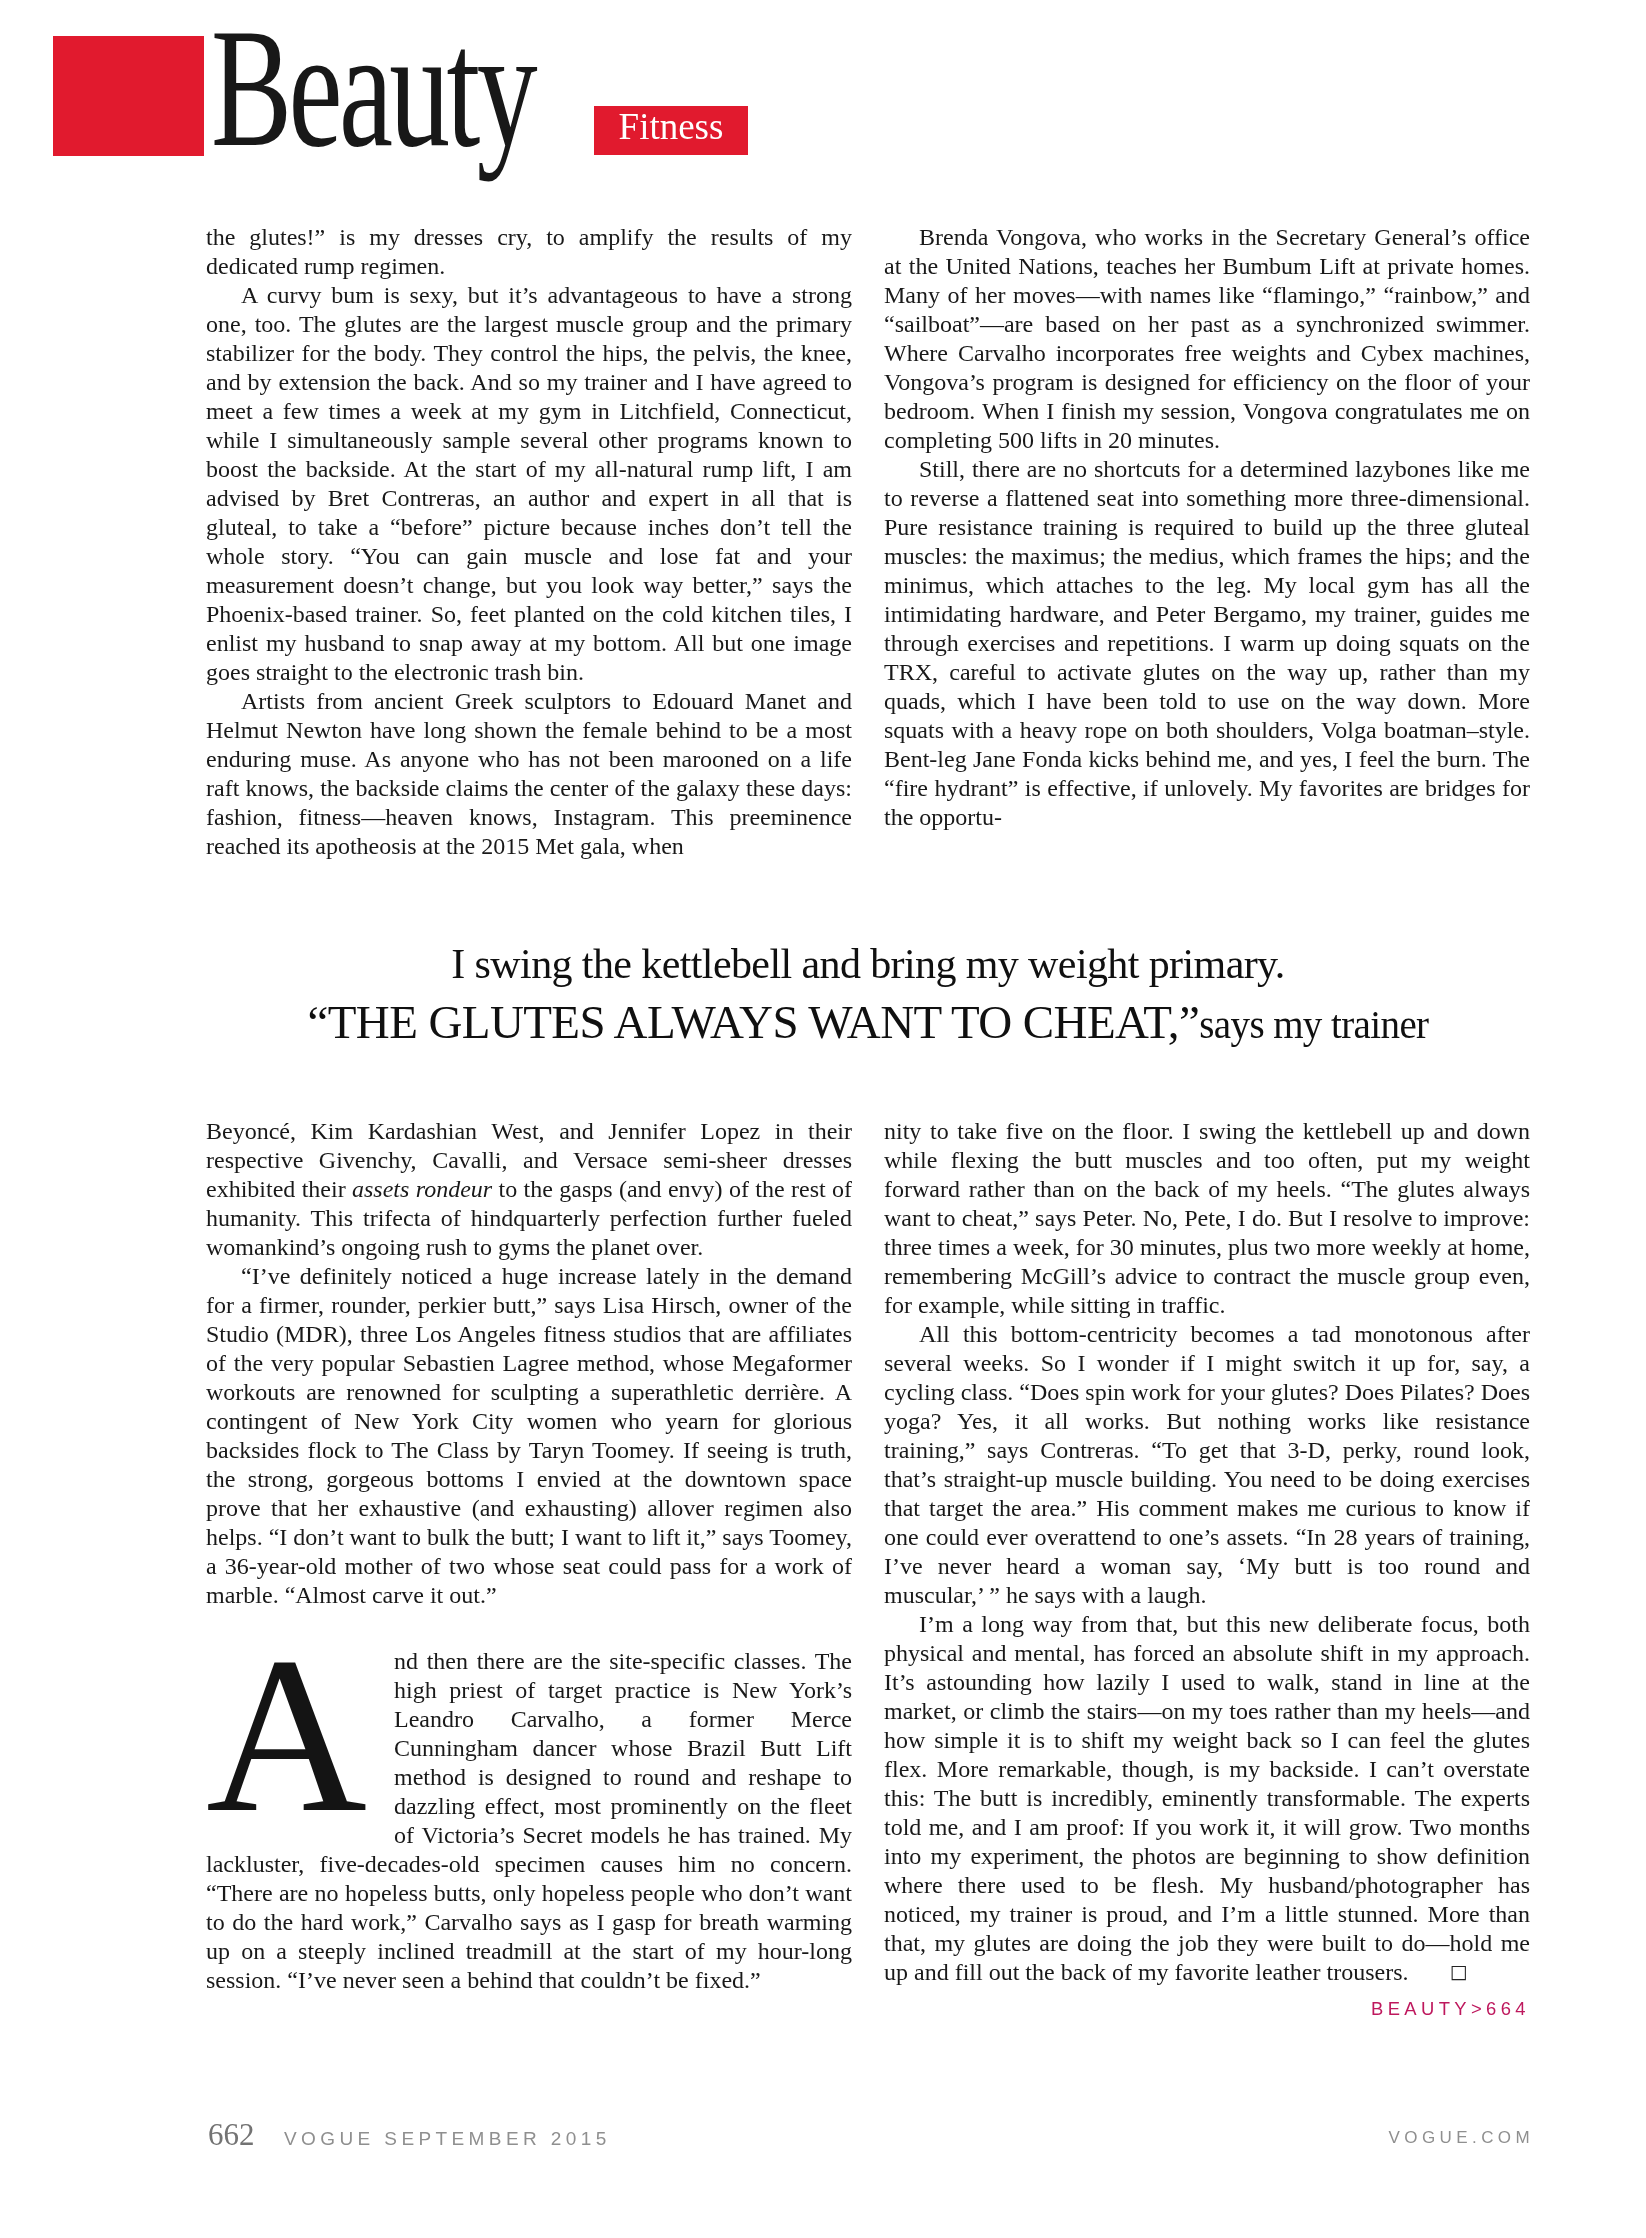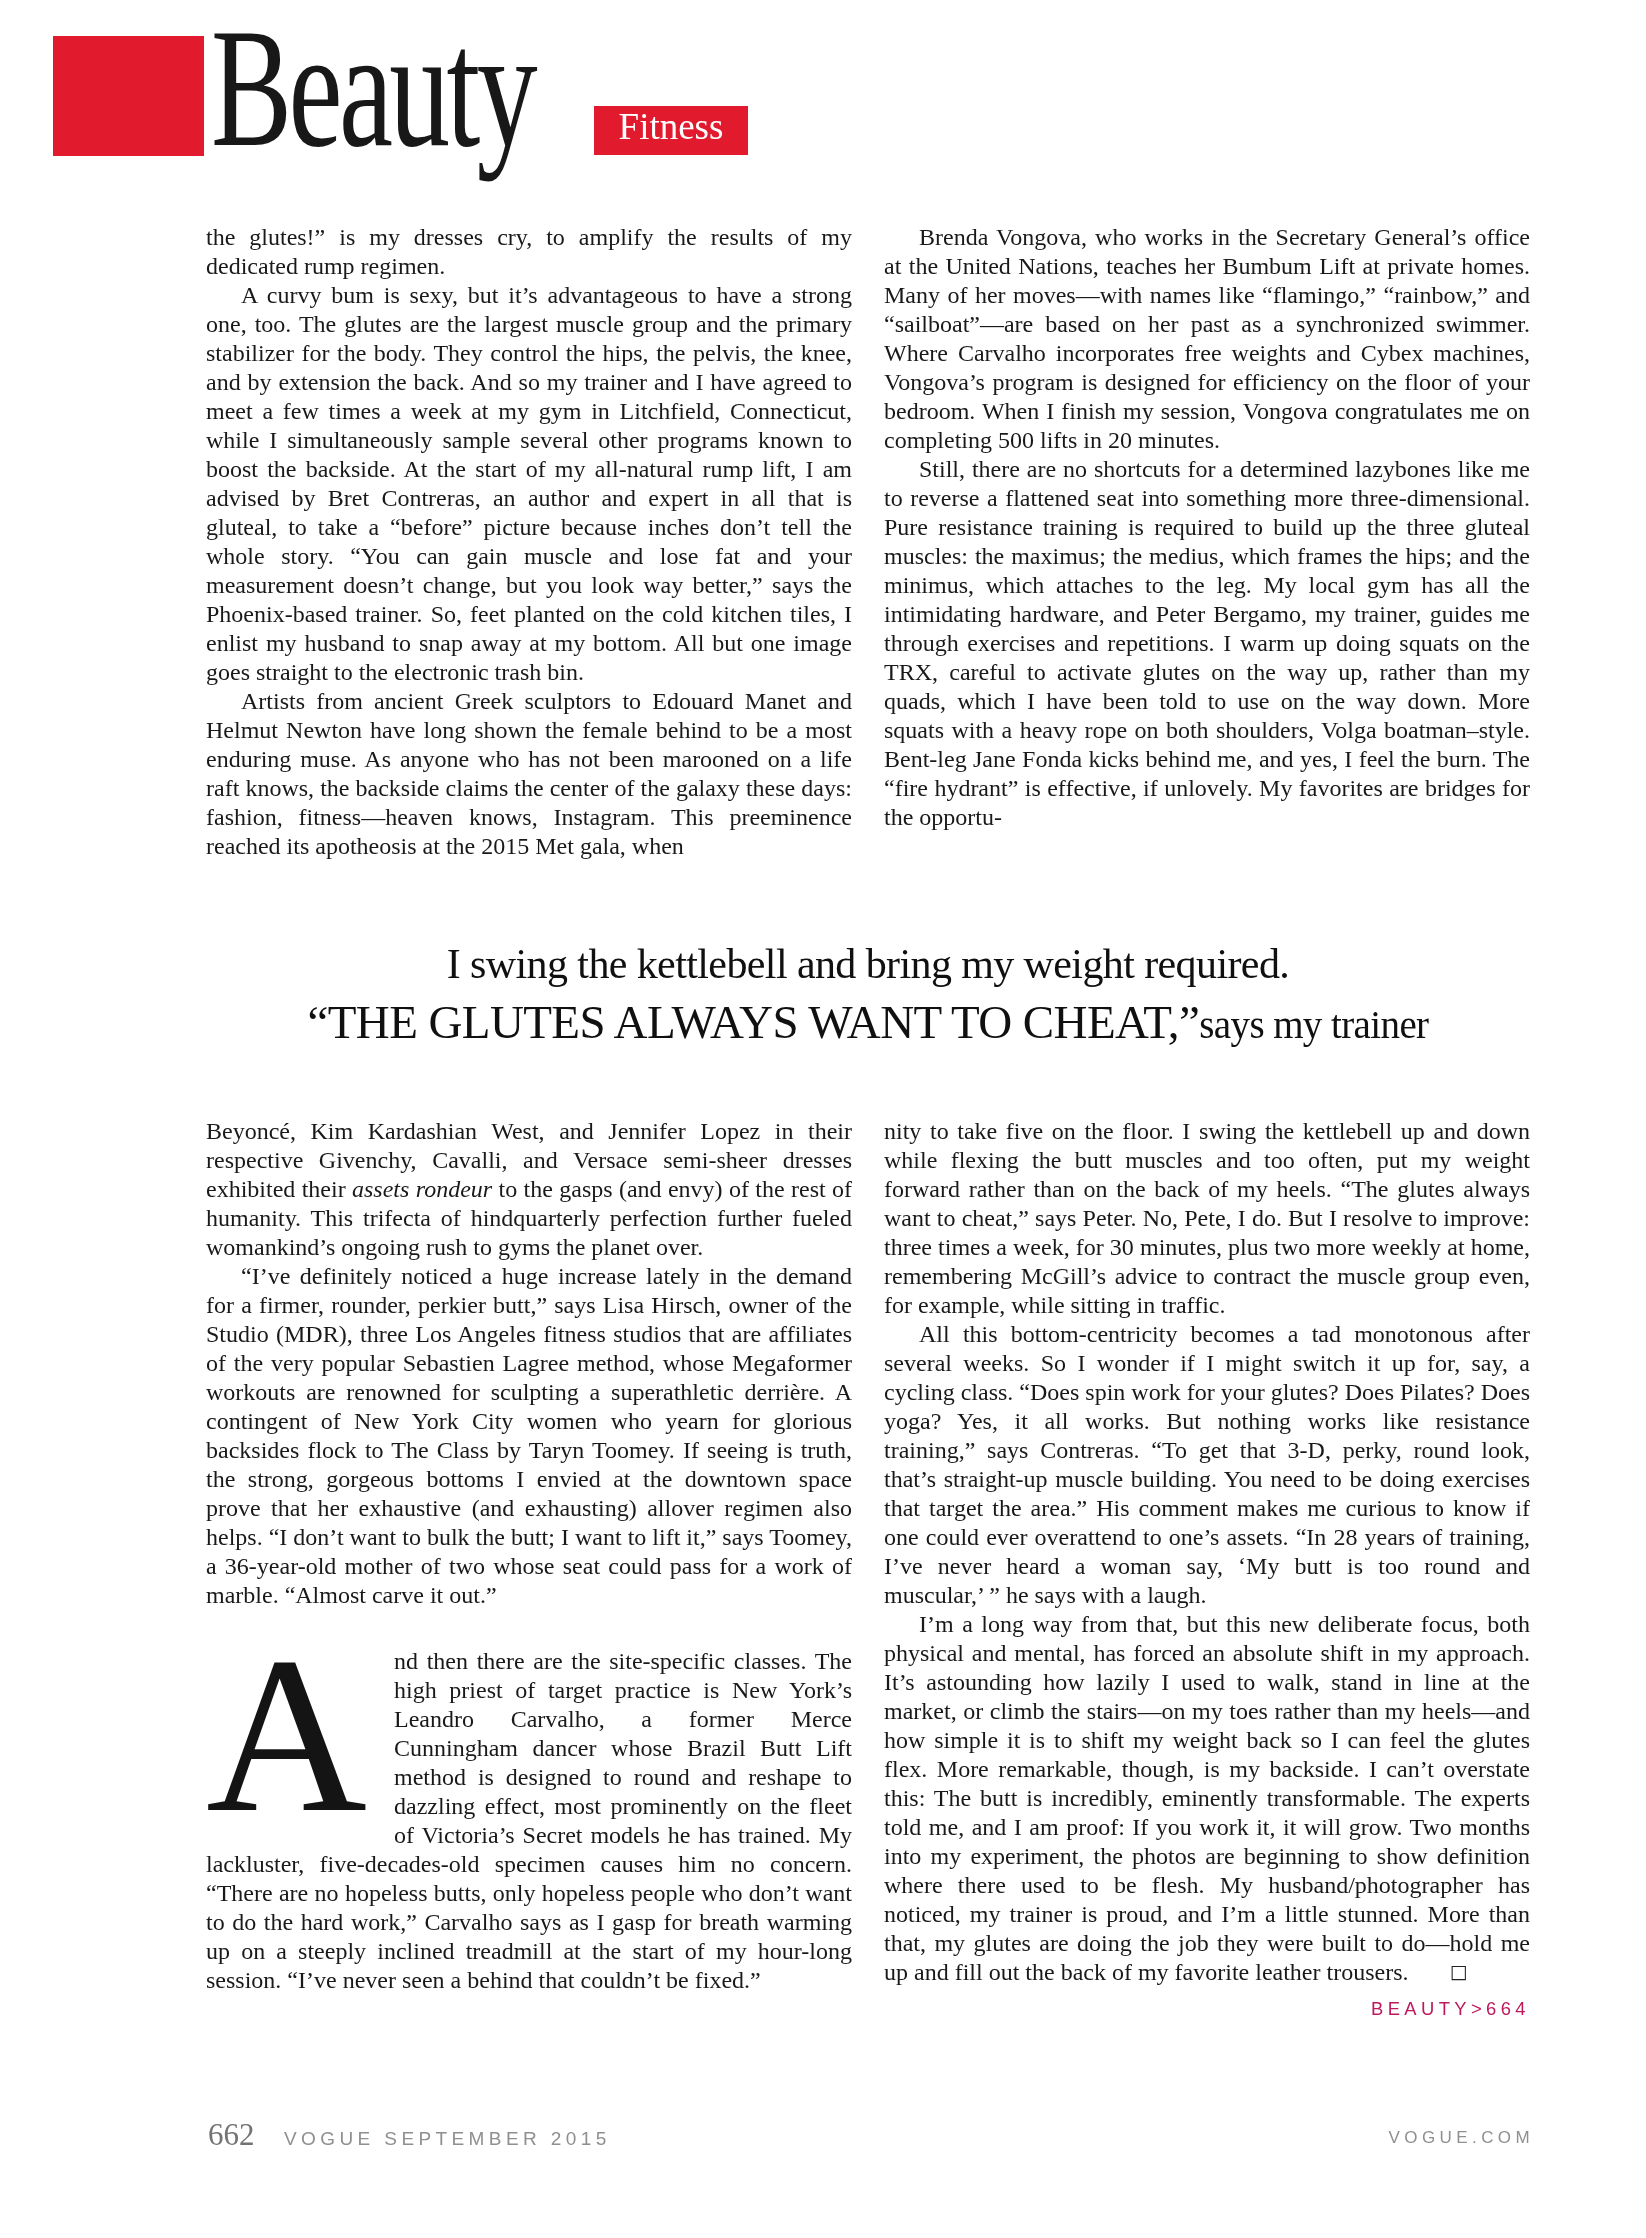--- a/index.html
+++ b/index.html
@@ -112,21 +112,21 @@
     <p class="indent">A curvy bum is sexy, but it’s advantageous to have a strong one, too. The glutes are the largest muscle group and the primary stabilizer for the body. They control the hips, the pelvis, the knee, and by extension the back. And so my trainer and I have agreed to meet a few times a week at my gym in Litchfield, Connecticut, while I simultaneously sample several other programs known to boost the backside. At the start of my all-natural rump lift, I am advised by Bret Contreras, an author and expert in all that is gluteal, to take a “before” picture because inches don’t tell the whole story. “You can gain muscle and lose fat and your measurement doesn’t change, but you look way better,” says the Phoenix-based trainer. So, feet planted on the cold kitchen tiles, I enlist my husband to snap away at my bottom. All but one image goes straight to the electronic trash bin.</p>
     <p class="indent">Artists from ancient Greek sculptors to Edouard Manet and Helmut Newton have long shown the female behind to be a most enduring muse. As anyone who has not been marooned on a life raft knows, the backside claims the center of the galaxy these days: fashion, fitness—heaven knows, Instagram. This preeminence reached its apotheosis at the 2015 Met gala, when</p>
   </div>
 
   <div class="col" id="col-upper-right">
     <p class="indent">Brenda Vongova, who works in the Secretary General’s office at the United Nations, teaches her Bumbum Lift at private homes. Many of her moves—with names like “flamingo,” “rainbow,” and “sailboat”—are based on her past as a synchronized swimmer. Where Carvalho incorporates free weights and Cybex machines, Vongova’s program is designed for efficiency on the floor of your bedroom. When I finish my session, Vongova congratulates me on completing 500 lifts in 20 minutes.</p>
     <p class="indent">Still, there are no shortcuts for a determined lazybones like me to reverse a flattened seat into something more three-dimensional. Pure resistance training is required to build up the three gluteal muscles: the maximus; the medius, which frames the hips; and the minimus, which attaches to the leg. My local gym has all the intimidating hardware, and Peter Bergamo, my trainer, guides me through exercises and repetitions. I warm up doing squats on the TRX, careful to activate glutes on the way up, rather than my quads, which I have been told to use on the way down. More squats with a heavy rope on both shoulders, Volga boatman–style. Bent-leg Jane Fonda kicks behind me, and yes, I feel the burn. The “fire hydrant” is effective, if unlovely. My favorites are bridges for the opportu-</p>
   </div>
 
   <div class="pullquote">
-    <div class="pq-line1">I swing the kettlebell and bring my weight required.</div>
+    <div class="pq-line1">I swing the kettlebell and bring my weight primary.</div>
     <div class="pq-line2"><span class="pq-caps">“THE GLUTES ALWAYS WANT TO CHEAT,”</span><span class="pq-rest">says my trainer</span></div>
   </div>
 
   <div class="col" id="col-lower-left">
     <p><span>Beyoncé, Kim Kardashian West, and Jennifer Lopez in their respective Givenchy, Cavalli, and Versace semi-sheer dresses exhibited their </span><span class="italic">assets rondeur</span><span> to the gasps (and envy) of the rest of humanity. This trifecta of hindquarterly perfection further fueled womankind’s ongoing rush to gyms the planet over.</span></p>
     <p class="indent">“I’ve definitely noticed a huge increase lately in the demand for a firmer, rounder, perkier butt,” says Lisa Hirsch, owner of the Studio (MDR), three Los Angeles fitness studios that are affiliates of the very popular Sebastien Lagree method, whose Megaformer workouts are renowned for sculpting a superathletic derrière. A contingent of New York City women who yearn for glorious backsides flock to The Class by Taryn Toomey. If seeing is truth, the strong, gorgeous bottoms I envied at the downtown space prove that her exhaustive (and exhausting) allover regimen also helps. “I don’t want to bulk the butt; I want to lift it,” says Toomey, a 36-year-old mother of two whose seat could pass for a work of marble. “Almost carve it out.”</p>
     <p class="p-drop"><span class="dropcap">A</span><span>nd then there are the site-specific classes. The high priest of target practice is New York’s Leandro Carvalho, a former Merce Cunningham dancer whose Brazil Butt Lift method is designed to round and reshape to dazzling effect, most prominently on the fleet of Victoria’s Secret models he has trained. My lackluster, five-decades-old specimen causes him no concern. “There are no hopeless butts, only hopeless people who don’t want to do the hard work,” Carvalho says as I gasp for breath warming up on a steeply inclined treadmill at the start of my hour-long session. “I’ve never seen a behind that couldn’t be fixed.”</span></p>
   </div>
 
   <div class="col" id="col-lower-right">

